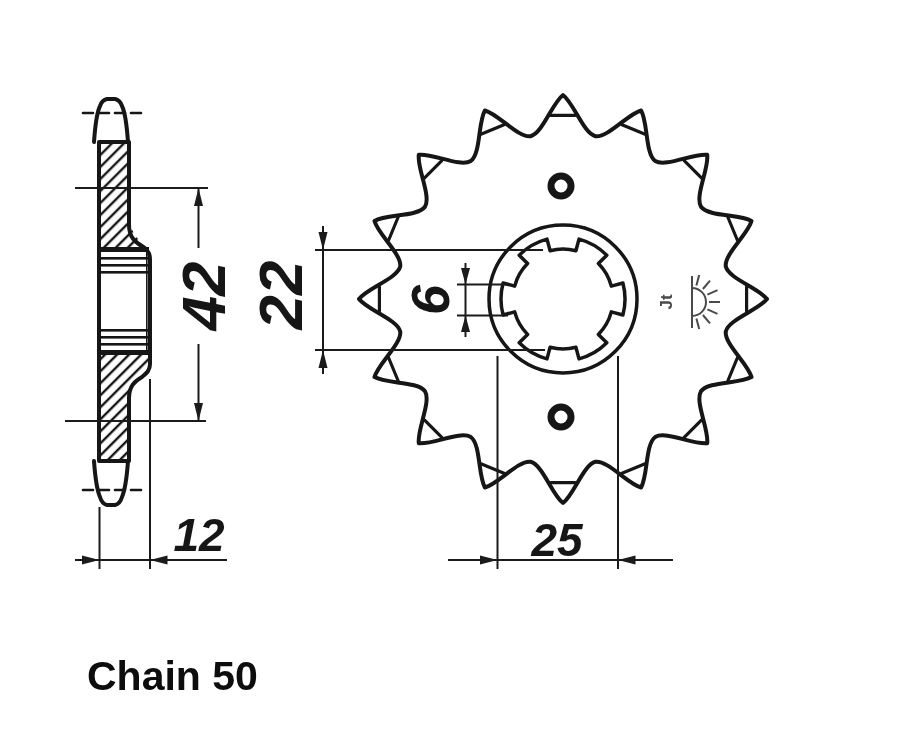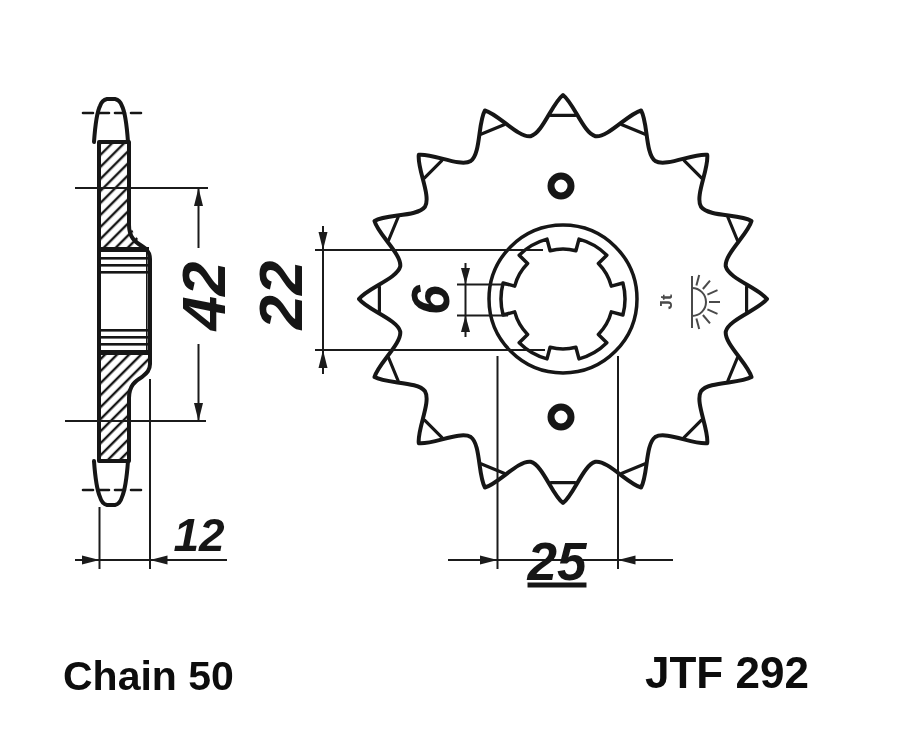--- a/index.html
+++ b/index.html
@@ -24,27 +24,28 @@
     font-weight:700;
     color:var(--ink);
     white-space:nowrap;
     line-height:1;
   }
   .dim.rot{transform:translate(-50%,-50%) rotate(-90deg);}
   #dim-42{left:204px;top:296px;font-size:62px;}
   #dim-22{left:281px;top:295px;font-size:62px;}
   #dim-6{left:430px;top:300px;font-size:54px;}
   #dim-15{left:199px;top:535px;font-size:46px;}
-  #dim-25{left:557px;top:561px;font-size:53px;text-decoration:underline;}
+  #dim-25{left:557px;top:540px;font-size:46px;}
   .caption{
     position:absolute;
     font-weight:700;
     color:#0d0d0d;
     line-height:1;
     white-space:nowrap;
+    margin-left:24px;
   }
   #chain-label{left:63px;top:656px;font-size:41px;}
   #part-number{left:645px;top:651px;font-size:44px;}
   #jt-mark{
     position:absolute;left:666px;top:302px;
     transform:translate(-50%,-50%) rotate(-90deg);
     font-size:17px;font-weight:700;color:var(--logo);line-height:1;
   }
 </style>
 </head>
@@ -158,16 +159,15 @@
     </g>
   </svg>
 
   <div class="dim rot" id="dim-42">42</div>
   <div class="dim rot" id="dim-22">22</div>
   <div class="dim rot" id="dim-6">6</div>
   <div class="dim" id="dim-15">12</div>
   <div class="dim" id="dim-25">25</div>
 
   <div class="caption" id="chain-label">Chain 50</div>
-  <div class="caption" id="part-number">JTF 292</div>
 
   <div id="jt-mark">Jt</div>
 </div>
 
 </body></html>

